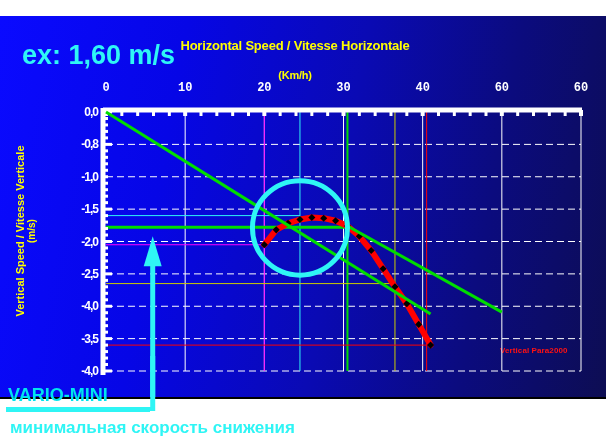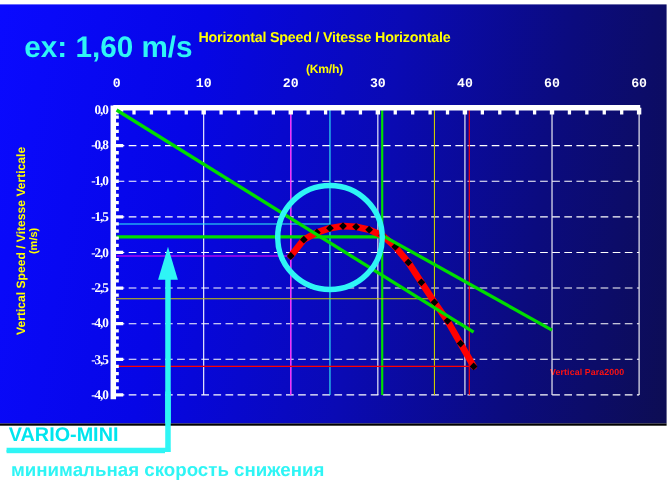--- a/index.html
+++ b/index.html
@@ -12,21 +12,21 @@
     height: 444px;
     position: relative;
     font-family: "Liberation Sans", sans-serif;
     overflow: hidden;
   }
 
   
   #slide {
     position: absolute;
     left: 0;
-    top: 4px;
+    top: 16px;
     width: 606px;
     height: 381px;
     background: linear-gradient(100deg, #0a0aff 0%, #0606e6 28%, #0a0ab4 55%, #0b0b7e 78%, #0d0d53 100%);
     border-bottom: 2px solid #000000;
     overflow: hidden;
   }
 
   
   #ex-label {
     position: absolute;
@@ -86,21 +86,21 @@
     font-family: "Liberation Mono", monospace;
     transform: translateX(-50%);
     top: 65px;
   }
   
   .ynum {
     position: absolute;
     color: #ffffff;
     font-size: 12px;
     font-weight: bold;
-    font-family: Liberation Serif, serif;
+    font-family: Liberation Sans, sans-serif;
     right: 508px;
     transform: translateY(-50%);
     white-space: nowrap;
     letter-spacing: -1px;
   }
 
   #plot-svg {
     position: absolute;
     left: 0;
     top: 0;

